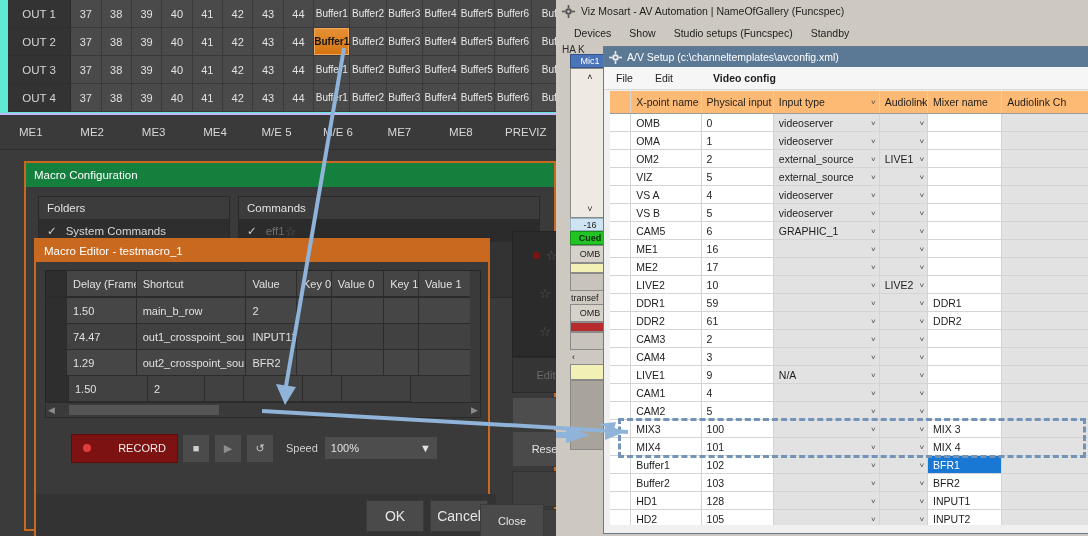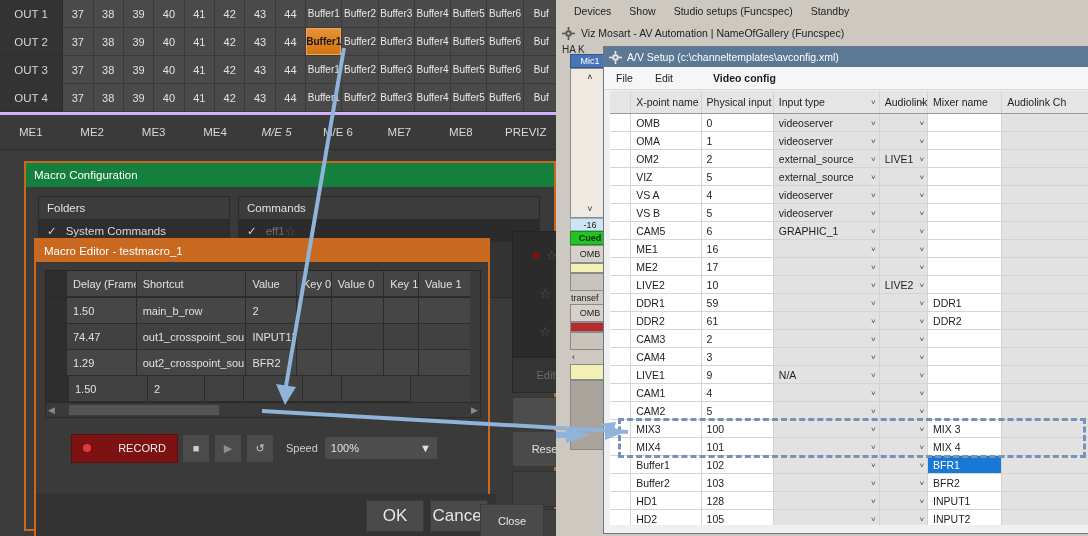--- a/index.html
+++ b/index.html
@@ -3,22 +3,22 @@
 <meta charset="utf-8">
 <style>
   html,body{margin:0;padding:0;background:#2b2b2b;}
   body{width:1088px;height:536px;position:relative;overflow:hidden;
        font-family:"Liberation Sans",sans-serif;font-size:11px;color:#ddd;}
   .abs{position:absolute;}
 
   
   #left-app{left:0;top:0;width:560px;height:536px;background:#3b3b3b;overflow:hidden;}
 
-  #xpoint-grid{position:absolute;left:0;top:0;width:560px;height:113px;background:#f0abfc;
-      border-bottom:2px solid #c4b5fd;}
+  #xpoint-grid{position:absolute;left:0;top:0;width:560px;height:113px;background:#5eead4;
+      border-bottom:2px solid #c4b5fd;padding-left:8px;}
   .xp-row{display:flex;height:28px;align-items:stretch;}
   .xp-label{width:74px;background:#333;color:#d6d6d6;display:flex;align-items:center;
       justify-content:center;font-size:11.5px;border-right:1px solid #2a2a2a;border-bottom:1px solid #2f2f2f;}
   .xp-cell{width:35px;background:#4a4a4a;border-right:1px solid #3a3a3a;border-bottom:1px solid #3a3a3a;
       display:flex;align-items:center;justify-content:center;color:#e2e2e2;font-size:11px;}
   .xp-buf{width:42px;background:#4a4a4a;border-right:1px solid #3a3a3a;border-bottom:1px solid #3a3a3a;
       display:flex;align-items:center;justify-content:center;color:#e8e8e8;font-size:10px;}
   .xp-buf.sel{background:linear-gradient(180deg,#e79236,#d3730f);color:#161616;font-weight:bold;
       box-shadow:inset 0 0 0 1px #f0a85a;}
 
@@ -89,21 +89,21 @@
   .t-btn{width:26px;height:27px;background:#4b4b4b;border:1px solid #3a3a3a;margin-left:4px;
       display:flex;align-items:center;justify-content:center;color:#8e8e8e;font-size:11px;}
   .t-btn.on{color:#cfcfcf;}
   #speed-lbl{margin-left:12px;color:#cfcfcf;}
   #speed-sel{width:100px;height:22px;background:#4d4d4d;border:1px solid #3a3a3a;margin-left:6px;
       display:flex;align-items:center;justify-content:space-between;padding:0 6px;color:#e2e2e2;}
 
   #me-footer{position:absolute;left:0;bottom:0;width:452px;height:44px;background:#333;
       display:flex;align-items:center;justify-content:flex-end;padding-right:8px;}
   .fbtn{width:56px;height:30px;background:#4a4a4a;border:1px solid #3a3a3a;color:#e6e6e6;
-      display:flex;align-items:center;justify-content:center;margin-left:6px;font-size:17px;}
+      display:flex;align-items:center;justify-content:center;margin-left:6px;font-size:14px;}
   #close-btn{position:absolute;left:480px;top:504px;width:62px;height:32px;background:#4a4a4a;
       border:1px solid #3a3a3a;color:#e6e6e6;display:flex;align-items:center;justify-content:center;z-index:30;}
 
   
   #mosart{position:absolute;left:556px;top:0;width:532px;height:536px;background:#cdc9c0;
       color:#1d1d1d;font-size:10.5px;}
   #mosart-title{height:22px;display:flex;align-items:center;padding-left:6px;gap:6px;background:#cdc9c0;}
   #mosart-menu{height:22px;display:flex;align-items:center;gap:18px;padding-left:18px;color:#1d1d1d;}
   #ha-k{height:16px;padding-left:6px;color:#2a2a2a;font-size:10px;}
   .gear{display:inline-block;width:13px;height:13px;}
@@ -140,21 +140,21 @@
   .av-row.hdr{height:22px;border-bottom:1px solid #9a9a9a;background:#fff;}
   .av-c{border-right:1px solid #d4d4d4;display:flex;align-items:center;padding-left:5px;
       font-size:10.5px;color:#1d1d1d;box-sizing:border-box;white-space:nowrap;overflow:hidden;}
   .av-c.gap{width:22px;padding:0;justify-content:center;}
   .av-c.xn{width:73px;}
   .av-c.pi{width:75px;}
   .av-c.it{width:110px;background:#e2e2e2;position:relative;}
   .av-c.al{width:50px;background:#e2e2e2;position:relative;}
   .av-c.mx{width:77px;}
   .av-c.ac{width:90px;background:#e2e2e2;}
-  .av-row.hdr .av-c{background:#e5e5e5;}
+  .av-row.hdr .av-c{background:#fdba74;}
   .cv{position:absolute;right:3px;top:50%;transform:translateY(-50%);color:#444;font-size:8px;}
   .av-row.hl .av-c.mx{background:#1878d4;color:#fff;}
 
   
   #dashbox{position:absolute;left:618px;top:418px;width:462px;height:34px;
       border:3px dashed #7393b8;z-index:25;pointer-events:none;}
 
   
   #arrows{position:absolute;left:0;top:0;width:1088px;height:536px;z-index:26;pointer-events:none;}
 
@@ -238,21 +238,21 @@
         <div class="xp-buf">Buffer6</div>
         <div class="xp-buf">Buf</div>
       </div>
     </div>
 
   <div id="me-tabs">
       <div class="me-tab" style="width: 62px; text-align: center;">ME1</div>
       <div class="me-tab" style="width: 62px; text-align: center;">ME2</div>
       <div class="me-tab" style="width: 62px; text-align: center;">ME3</div>
       <div class="me-tab" style="width: 62px; text-align: center;">ME4</div>
-      <div class="me-tab" style="width: 62px; text-align: center; font-style: italic;">M/E 5</div>
+      <div class="me-tab" style="width: 62px; text-align: center;">M/E 5</div>
       <div class="me-tab" style="width: 62px; text-align: center;">M/E 6</div>
       <div class="me-tab" style="width: 62px; text-align: center;">ME7</div>
       <div class="me-tab" style="width: 62px; text-align: center;">ME8</div>
       <div class="me-tab" style="width: 70px; text-align: center;">PREVIZ</div>
     </div>
 
   <div id="macro-config">
     <div id="mc-title">Macro Configuration</div>
 
     <div id="folders-panel" class="panel">
@@ -387,39 +387,39 @@
     </div>
   </div>
 
   <div id="close-btn">Close</div>
 </div>
 
 <div class="yellowbar" style="left:556px;width:196px;"></div>
 <div class="yellowbar" style="left:758px;width:230px;"></div>
 
 <div id="mosart">
-  <div id="mosart-menu">
-      <span>Devices</span>
-      <span>Show</span>
-      <span>Studio setups (Funcspec)</span>
-      <span>Standby</span>
-    </div>
   <div id="mosart-title">
     <svg class="gear" viewBox="0 0 16 16">
       <circle cx="8" cy="8" r="4" fill="#555"></circle>
         <circle cx="8" cy="8" r="1.6" fill="#cdc9c0"></circle>
       <g fill="#555">
           <rect x="7" y="0" width="2" height="4"></rect>
           <rect x="7" y="12" width="2" height="4"></rect>
       <rect x="0" y="7" width="4" height="2"></rect>
           <rect x="12" y="7" width="4" height="2"></rect>
         </g>
     </svg>
     <span>Viz Mosart - AV Automation | NameOfGallery (Funcspec)</span>
   </div>
+  <div id="mosart-menu">
+      <span>Devices</span>
+      <span>Show</span>
+      <span>Studio setups (Funcspec)</span>
+      <span>Standby</span>
+    </div>
   <div id="ha-k">HA  K</div>
 
   <div id="strip">
     <div class="sb" id="mic1">Mic1</div>
     <div class="sb" id="fader">
       <span>˄</span>
       <span>˅</span>
     </div>
     <div class="sb" id="db">-16</div>
     <div class="sb" id="cued">Cued</div>

